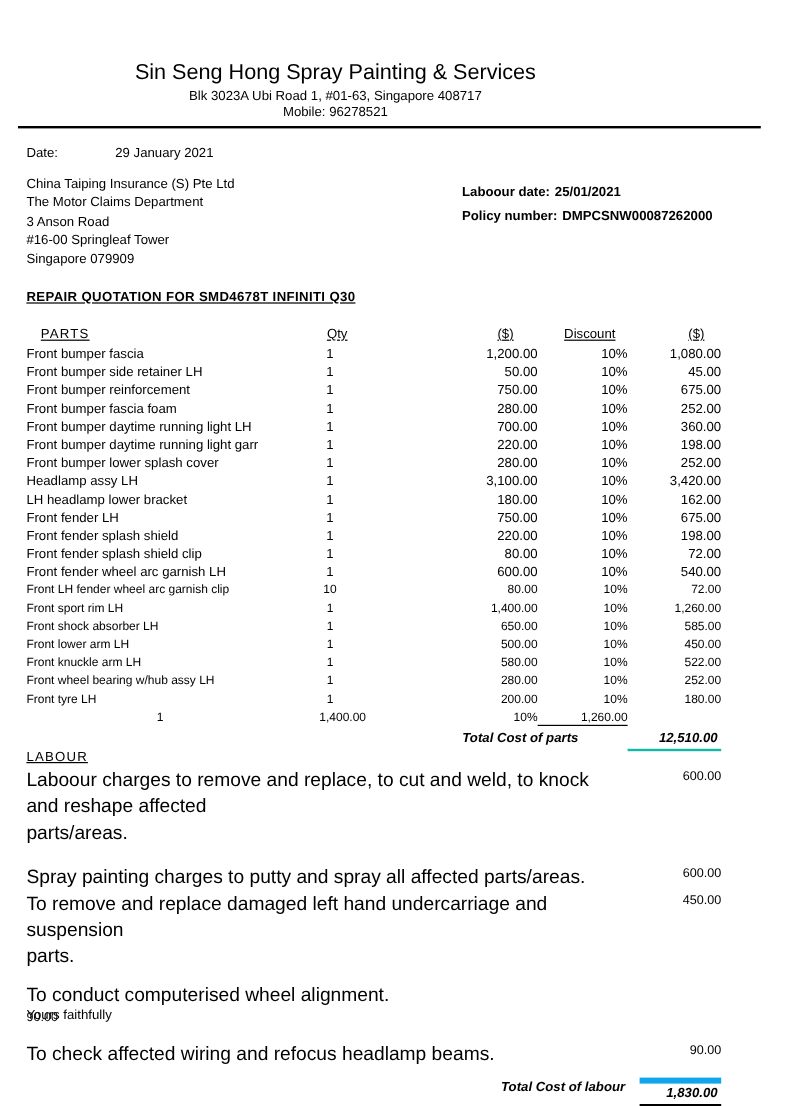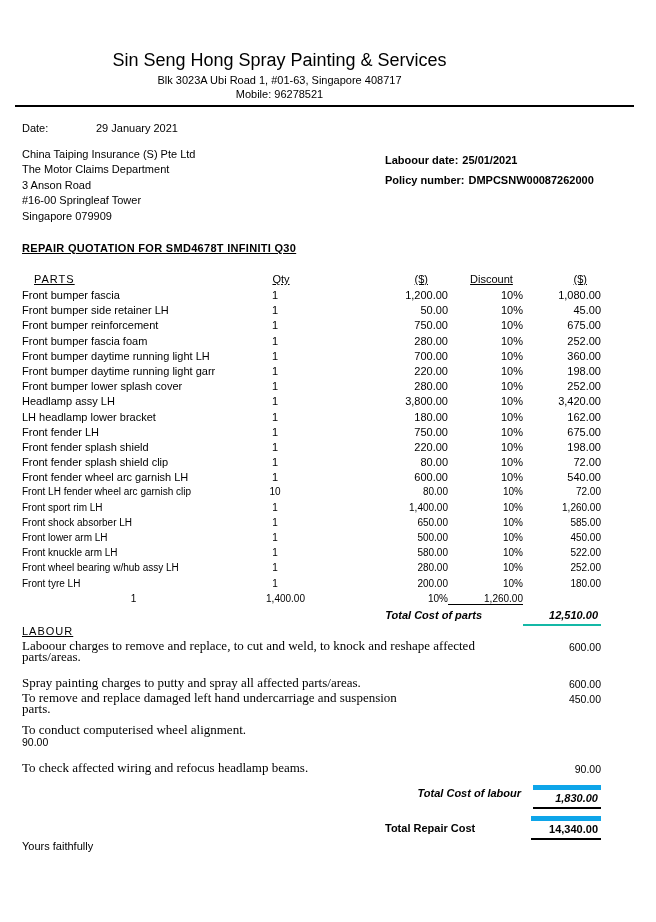--- a/index.html
+++ b/index.html
@@ -40,21 +40,21 @@
   .cell-underline{border-bottom:1px solid #000;}
   .ptotal{height:17px;margin-top:1px;}
   .ptotal .t-label{grid-column:1 / span 4;text-align:right;padding-right:41px;
     font-size:11px;font-weight:bold;font-style:italic;}
   .ptotal .t-value{text-align:right;font-size:11px;font-weight:bold;font-style:italic;
     border-bottom:2px solid #14b8a6;padding-right:3px;}
   
   .labour{position:absolute;top:625px;left:22px;width:579px;}
   .labour-head{font-size:11px;text-decoration:underline;letter-spacing:1px;height:15px;}
   .litem{display:flex;align-items:flex-start;}
-  .litem .ldesc{width:492px;font-size:13px;line-height:11px;white-space:pre-line;font-family:Liberation Serif, serif;}
+  .litem .ldesc{width:492px;font-size:16px;line-height:22px;white-space:pre-line;}
   .litem .lamt{flex:1;text-align:right;font-size:10.5px;line-height:15px;}
   .litem:nth-of-type(1){margin-top:0px;}
   .litem:nth-of-type(2){margin-top:15px;}
   .litem:nth-of-type(3){}
   .litem:nth-of-type(4){margin-top:10px;flex-direction:column;}
   .litem:nth-of-type(5){margin-top:12px;}
   .ltotal{display:flex;justify-content:flex-end;align-items:flex-start;margin-top:8px;}
   .ltotal .llabel{font-size:11px;font-weight:bold;font-style:italic;margin-right:12px;line-height:16px;}
   .amtbox{width:64px;border-top:5px solid #0ea5e9;border-bottom:2px solid #000;
     text-align:right;font-size:11px;font-weight:bold;line-height:15px;padding:1px 3px 1px 1px;}
@@ -154,21 +154,21 @@
         <div class="prow grid5">
           <span class="c-name">Front bumper lower splash cover</span>
           <span class="c-qty">1</span>
           <span class="c-price">280.00</span>
           <span class="c-disc">10%</span>
           <span class="c-net">252.00</span>
         </div>
         <div class="prow grid5">
           <span class="c-name">Headlamp assy LH</span>
           <span class="c-qty">1</span>
-          <span class="c-price">3,800.00</span>
+          <span class="c-price">3,100.00</span>
           <span class="c-disc">10%</span>
           <span class="c-net">3,420.00</span>
         </div>
         <div class="prow grid5">
           <span class="c-name">LH headlamp lower bracket</span>
           <span class="c-qty">1</span>
           <span class="c-price">180.00</span>
           <span class="c-disc">10%</span>
           <span class="c-net">162.00</span>
         </div>

